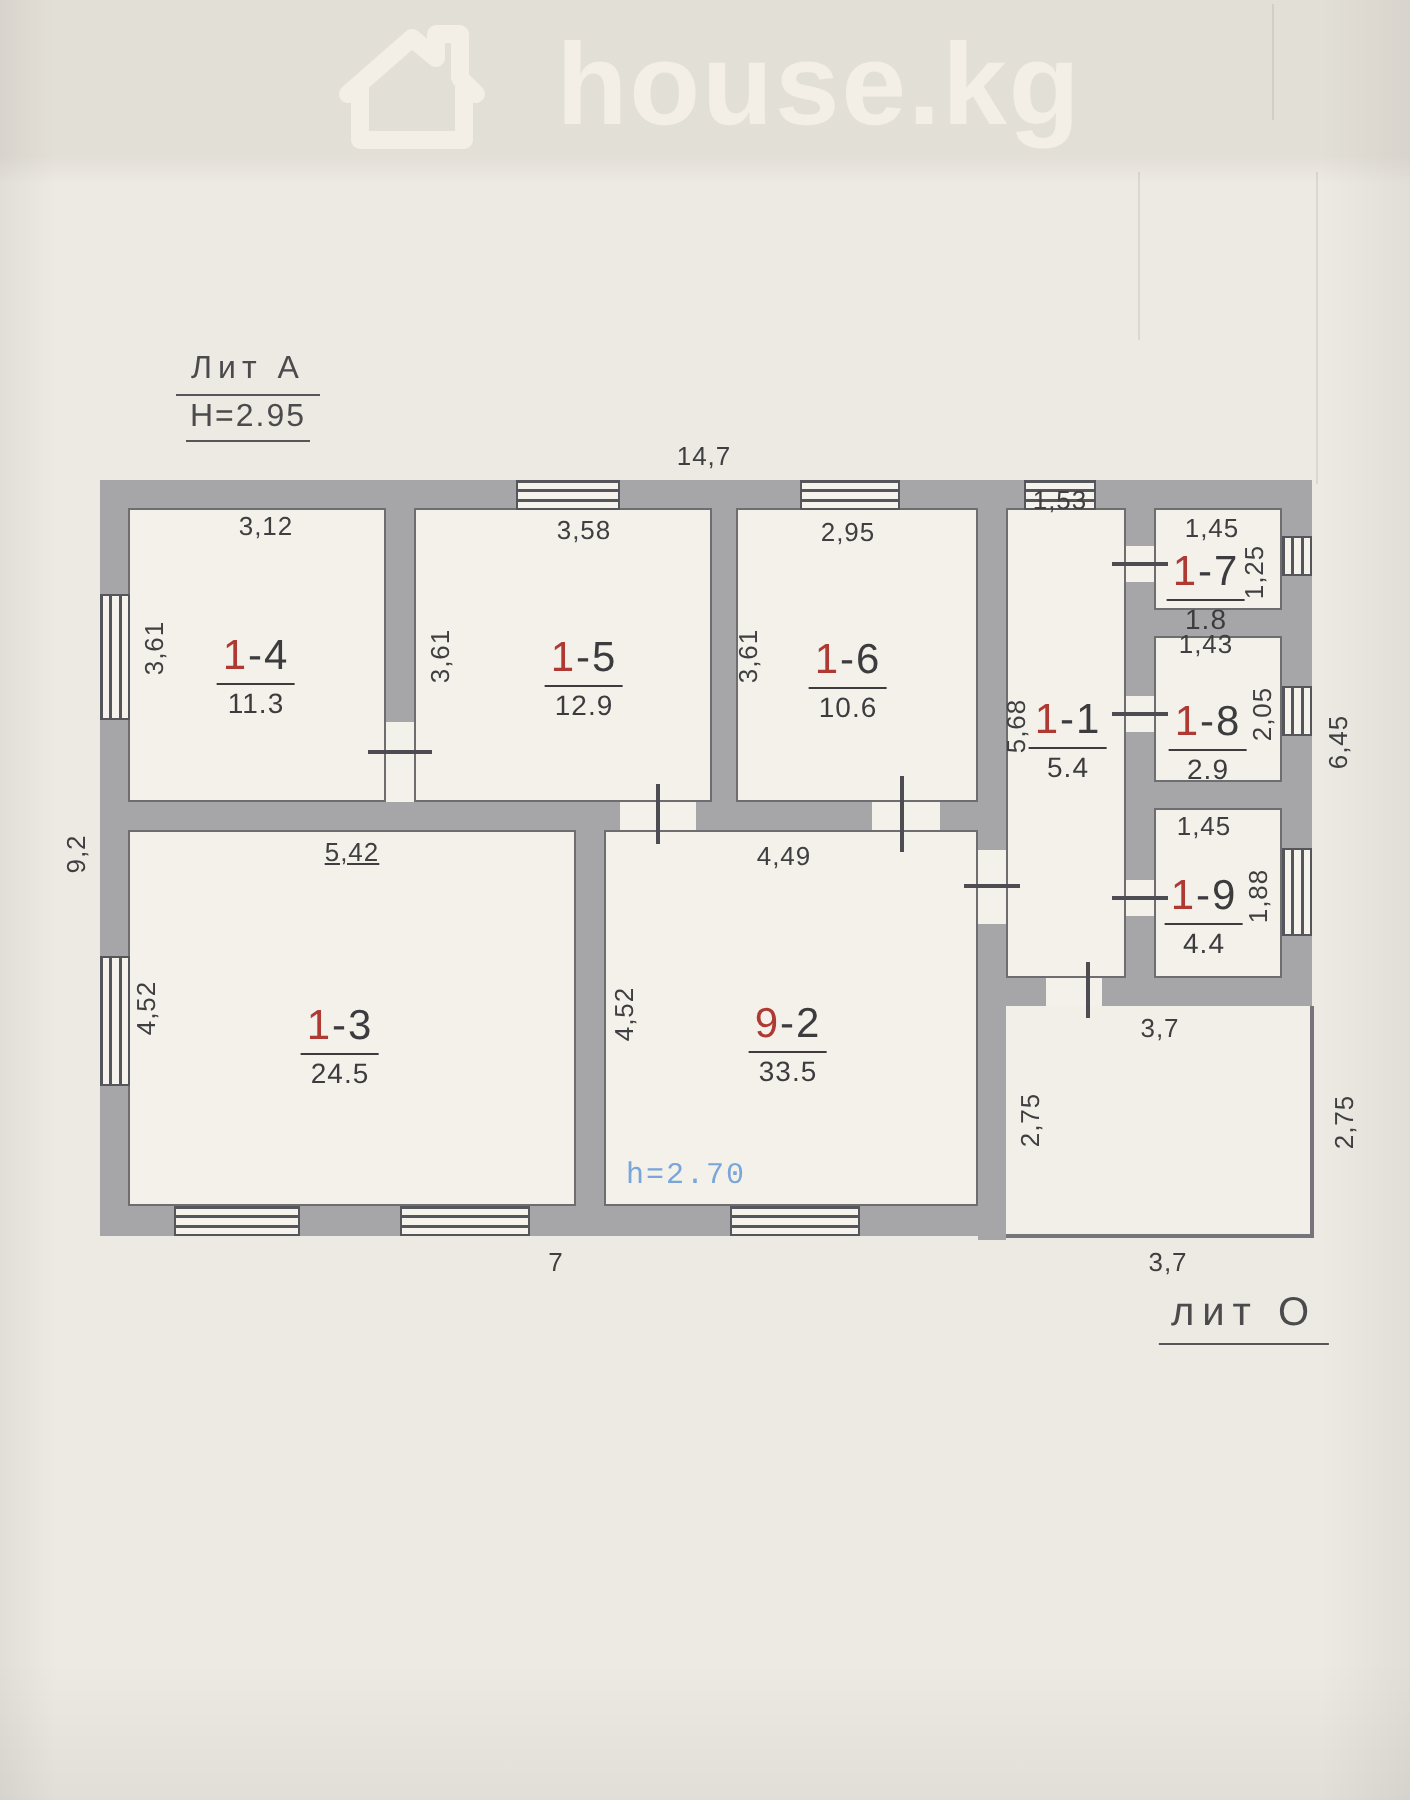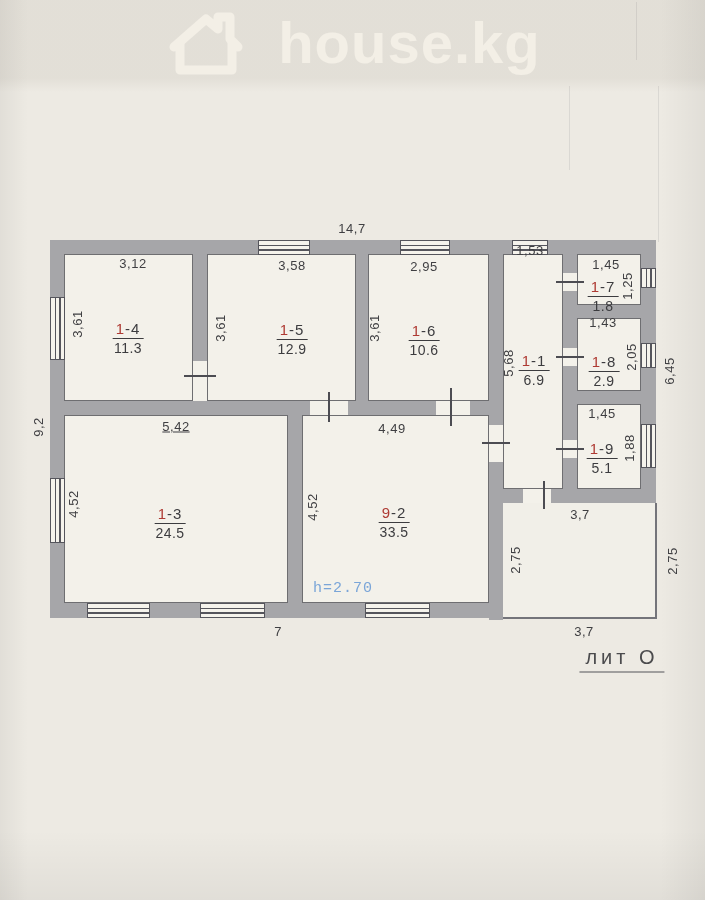--- a/index.html
+++ b/index.html
@@ -27,21 +27,21 @@
   .porch{position:absolute;background:#f1efe8;border-right:2px solid #74747a;border-bottom:2px solid #74747a;box-sizing:border-box;}
   .win{position:absolute;}
   .win.h{background:repeating-linear-gradient(to bottom,#55555c 0,#55555c 1.4px,#f5f3ec 1.4px,#f5f3ec 4.7px);border-left:1.4px solid #55555c;border-right:1.4px solid #55555c;box-sizing:border-box;}
   .win.v{background:repeating-linear-gradient(to right,#55555c 0,#55555c 1.4px,#f5f3ec 1.4px,#f5f3ec 4.7px);border-top:1.4px solid #55555c;border-bottom:1.4px solid #55555c;box-sizing:border-box;}
   .doorgap{position:absolute;background:#f3f1ea;}
   .tick{position:absolute;background:#4c4c52;}
   
   .dim{position:absolute;transform:translate(-50%,-50%);font-size:13px;color:#3f3f42;letter-spacing:.5px;white-space:nowrap;}
   .dim.rot{transform:translate(-50%,-50%) rotate(-90deg);}
   .room-label{position:absolute;transform:translate(-50%,-50%);text-align:center;color:#3c3c3f;}
-  .rid{display:inline-block;font-size:15px;letter-spacing:1px;border-bottom:1.4px solid #3c3c3f;padding:0 3px 1px 3px;}
+  .rid{display:inline-block;font-size:21px;letter-spacing:1px;border-bottom:1.4px solid #3c3c3f;padding:0 3px 1px 3px;}
   .rid::first-letter{color:#ae3a33;}
   .rarea{display:block;font-size:14px;margin-top:1px;letter-spacing:.5px;}
   .hnote{position:absolute;transform:translate(-50%,-50%);font-size:15px;color:#7aa5d8;letter-spacing:1px;}
   .lito{position:absolute;transform:translate(-50%,-50%);font-size:20px;color:#4b4b4d;letter-spacing:4px;border-bottom:1.6px solid #55555a;padding:0 6px 3px 6px;white-space:nowrap;}
   .artifact{position:absolute;background:rgba(105,105,115,0.14);}
 </style>
 </head>
 <body>
 
 <div class="canvas">
@@ -51,20 +51,24 @@
       <path d="M10 38 L42 10 L54 20 L54 8 L66 8 L66 30 L74 38" fill="none" stroke="#f6f2e9" stroke-width="9" stroke-linecap="round" stroke-linejoin="round"></path>
       <path d="M16 34 L16 61 L68 61 L68 34" fill="none" stroke="#f6f2e9" stroke-width="9" stroke-linecap="round" stroke-linejoin="round"></path>
     </svg>
     <span class="wm-text">house.kg</span>
   </div>
 
   <div class="artifact" style="left:569px;top:86px;width:1px;height:84px;"></div>
   <div class="artifact" style="left:636px;top:2px;width:1px;height:58px;"></div>
   <div class="artifact" style="left:658px;top:86px;width:1px;height:156px;"></div>
 
+  <div class="titleblock">
+    <span class="tb-l1">Лит А</span><br>
+    <span class="tb-l2">H=2.95</span>
+  </div>
 
   <div class="wall" style="left:50px;top:240px;width:606px;height:15px;"></div>
   <div class="wall" style="left:50px;top:240px;width:15px;height:378px;"></div>
   <div class="wall" style="left:50px;top:603px;width:453px;height:15px;"></div>
   <div class="wall" style="left:641px;top:240px;width:15px;height:263px;"></div>
   <div class="wall" style="left:503px;top:489px;width:153px;height:14px;"></div>
   <div class="wall" style="left:489px;top:254px;width:14px;height:366px;"></div>
   <div class="wall" style="left:193px;top:254px;width:14px;height:107px;"></div>
   <div class="wall" style="left:356px;top:254px;width:12px;height:147px;"></div>
   <div class="wall" style="left:563px;top:254px;width:14px;height:235px;"></div>
@@ -121,33 +125,33 @@
   <div class="room-label" style="left:292px;top:339px;">
     <span class="rid">1-5</span>
     <span class="rarea">12.9</span>
   </div>
   <div class="room-label" style="left:424px;top:340px;">
     <span class="rid">1-6</span>
     <span class="rarea">10.6</span>
   </div>
   <div class="room-label" style="left:534px;top:370px;">
     <span class="rid">1-1</span>
-    <span class="rarea">6.9</span>
+    <span class="rarea">5.4</span>
   </div>
   <div class="room-label" style="left:603px;top:296px;">
     <span class="rid">1-7</span>
     <span class="rarea">1.8</span>
   </div>
   <div class="room-label" style="left:604px;top:371px;">
     <span class="rid">1-8</span>
     <span class="rarea">2.9</span>
   </div>
   <div class="room-label" style="left:602px;top:458px;">
     <span class="rid">1-9</span>
-    <span class="rarea">5.1</span>
+    <span class="rarea">4.4</span>
   </div>
   <div class="room-label" style="left:170px;top:523px;">
     <span class="rid">1-3</span>
     <span class="rarea">24.5</span>
   </div>
   <div class="room-label" style="left:394px;top:522px;">
     <span class="rid">9-2</span>
     <span class="rarea">33.5</span>
   </div>
 

